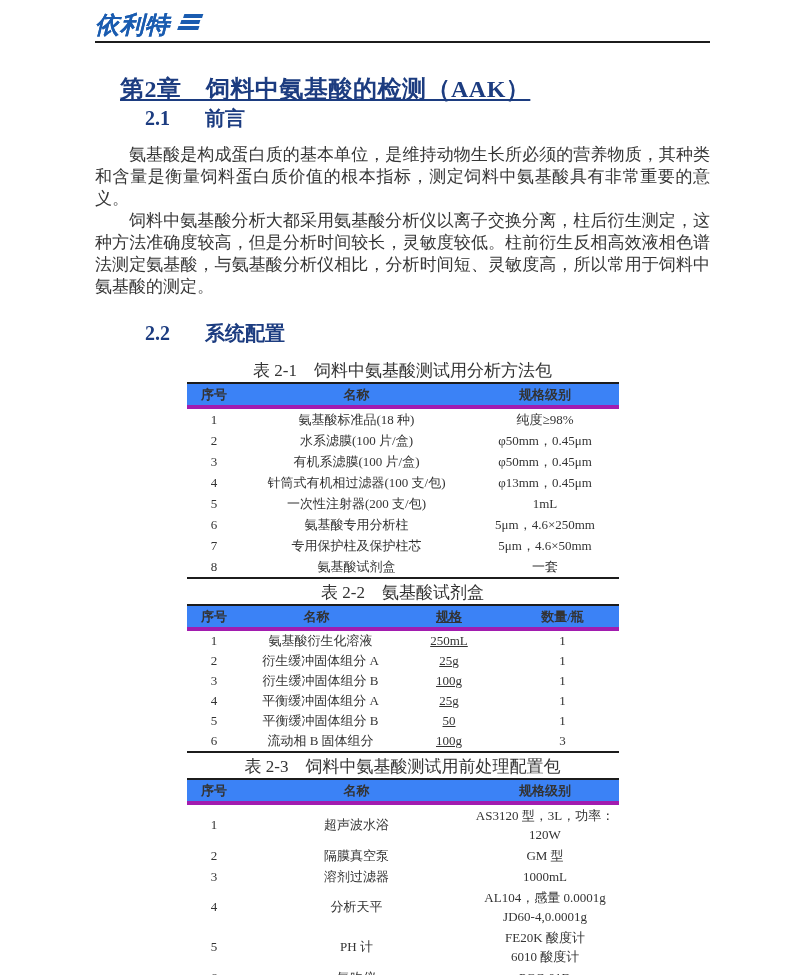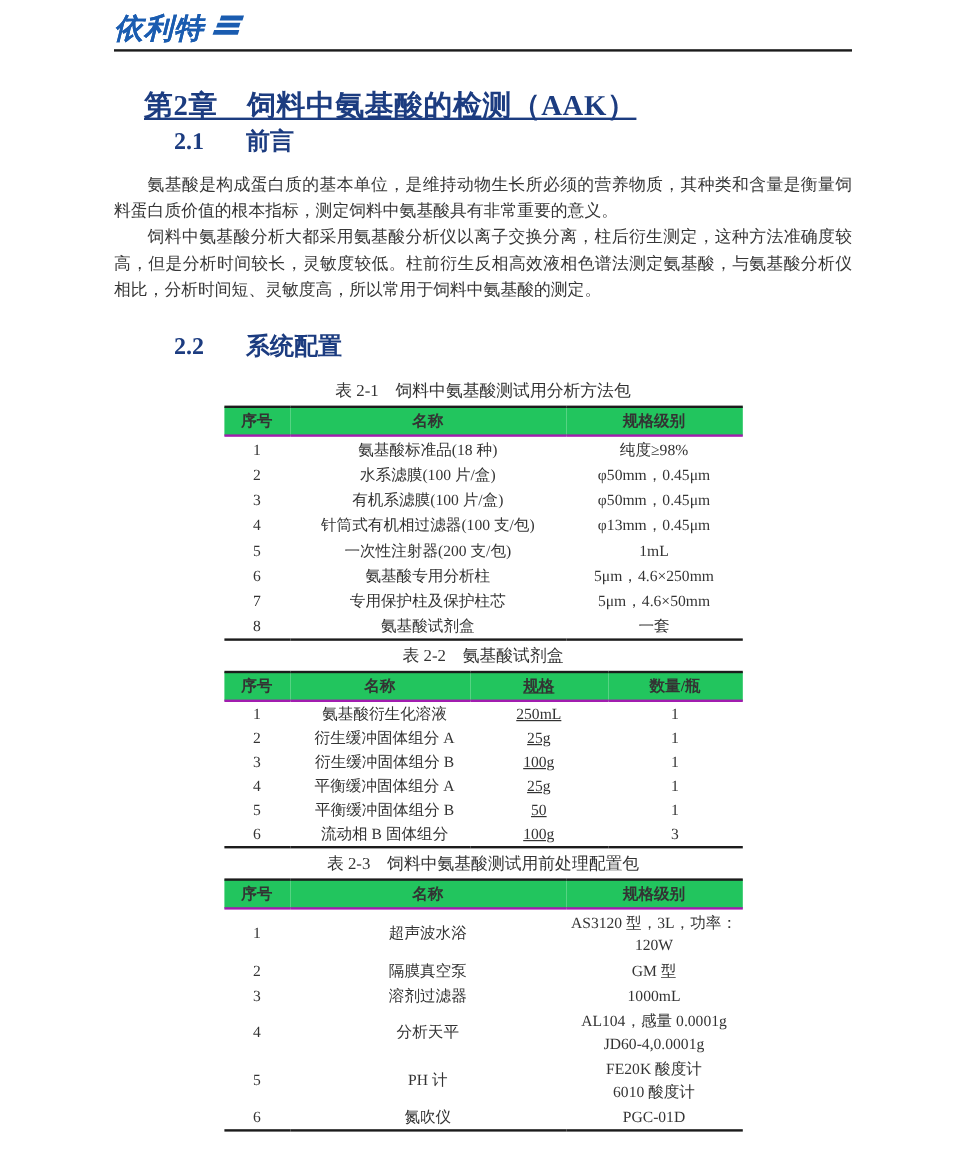--- a/index.html
+++ b/index.html
@@ -34,42 +34,42 @@
     margin-left:50px; font-weight:bold; color:#1c3c80;
     font-size:20px; line-height:26px;
   }
   .section-heading .sec-no { display:inline-block; }
   .section-heading .sec-title { display:inline-block; margin-left:30px; }
   .sh-21 { }
   .sh-22 { margin-top:22px; }
 
   
   .para {
-    font-size:14px; line-height:22px; text-align:justify;
+    font-size:17px; line-height:22px; text-align:justify;
     text-indent:2em; color:#363636;
   }
   .para-1 { margin-top:13px; }
 
   
   .tbl-caption {
-    text-align:center; font-size:14px; line-height:17px; color:#333;
+    text-align:center; font-size:17px; line-height:17px; color:#333;
   }
   .cap-1 { margin-top:16px; }
   .cap-2 { margin-top:5px; }
   .cap-3 { margin-top:5px; }
   table.doc-table {
     width:432px; margin:3px auto 0 auto;
     border-collapse:collapse; table-layout:fixed;
     font-size:13px; color:#333;
     border-bottom:2.5px solid #1c1c1c;
   }
   table.doc-table thead tr {
-    background:#22c55e;
+    background:#3b82f6;
     border-top:2.5px solid #1c1c1c;
-    border-bottom:2px solid #a21caf;
+    border-bottom:4px solid #a21caf;
   }
   table.doc-table th {
     font-weight:bold; height:24px; text-align:center; padding:1px 2px;
   }
   table.doc-table td {
     height:20px; text-align:center; padding:1px 2px; vertical-align:middle;
   }
   table.doc-table td.spec { white-space:pre-line; line-height:19px; }
   
   .t3col .c-seq  { width:55px; }

